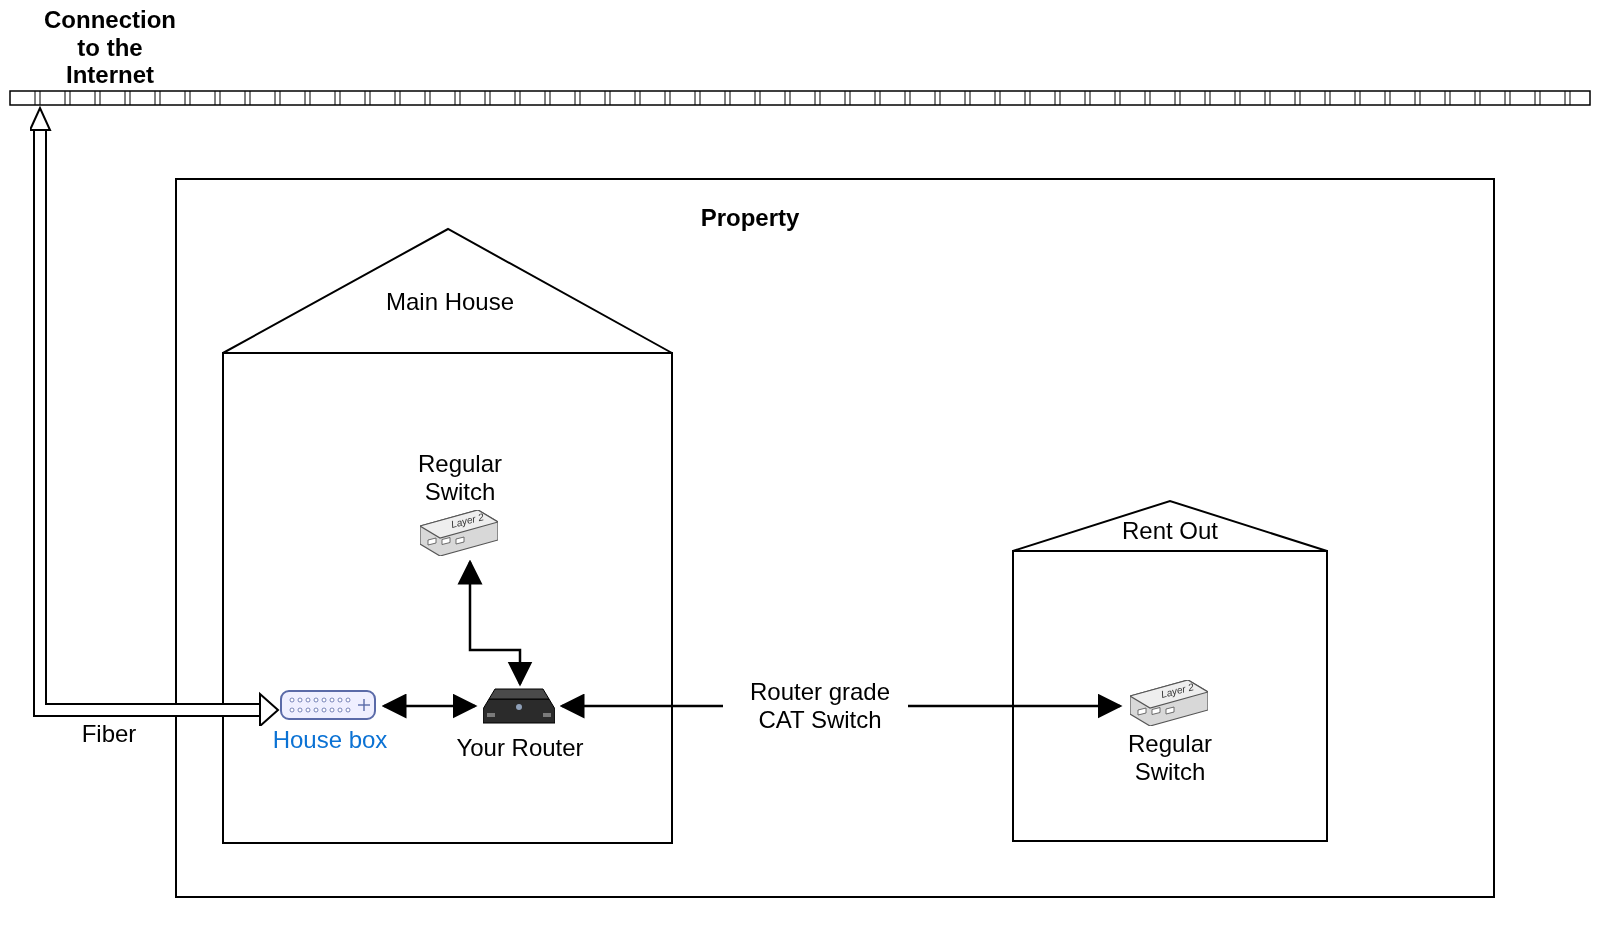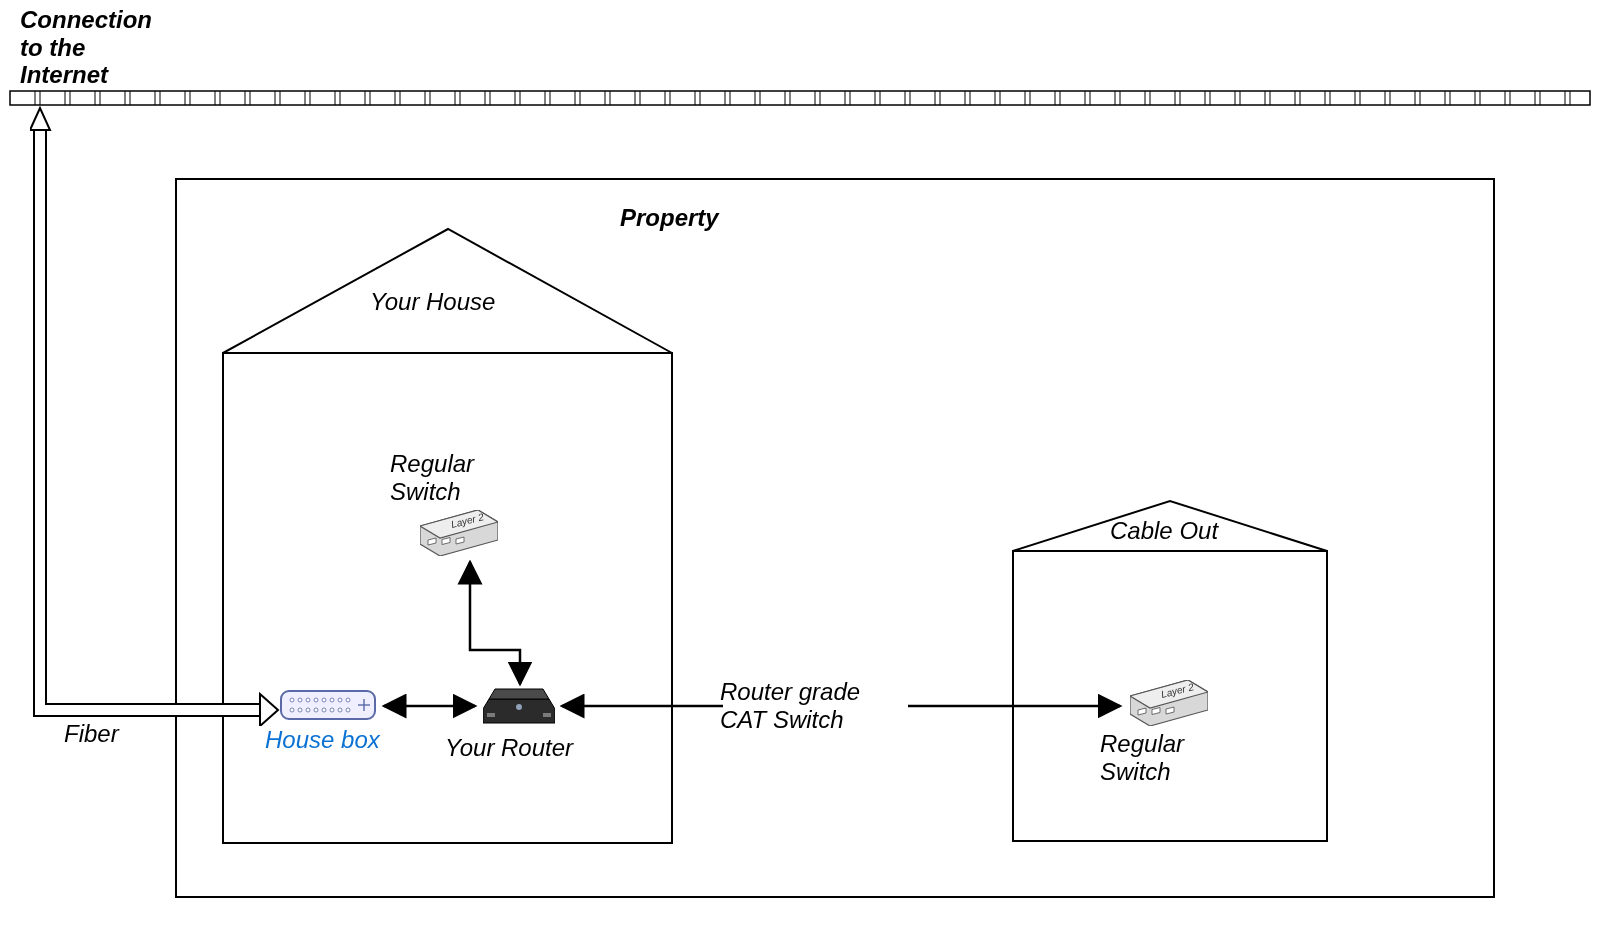--- a/index.html
+++ b/index.html
@@ -1,19 +1,19 @@
 <!DOCTYPE html>
 <html><head>
 <meta charset="utf-8">
 <style>
   html,body{margin:0;padding:0;background:#fff;font-family:Helvetica,Arial,sans-serif;}
   #stage{position:relative;width:1601px;height:951px;background:#fff;}
   .abs{position:absolute;}
   .bold{font-weight:700;}
-  .center{text-align:left;font-style:italic;}
+  .center{text-align:center;}
   .lbl{font-size:24px;color:#000;line-height:1.15;}
   .blue{color:#0b72d4;}
   .box{border:2px solid #000;box-sizing:border-box;}
 </style>
 </head>
 <body>
 
 <div id="stage">
 
   <div class="abs bold center" style="left:20px;top:6px;width:180px;font-size:24px;line-height:1.15;">
@@ -139,27 +139,27 @@
     </g>
   </svg>
 
   <div class="abs box" style="left:175px;top:178px;width:1320px;height:720px;"></div>
   <div class="abs bold center lbl" style="left:620px;top:204px;width:260px;">Property</div>
 
   <svg class="abs" style="left:220px;top:226px;" width="455" height="620">
     <polyline points="3,127 228,3 452,127" fill="none" stroke="#000" stroke-width="2"></polyline>
     <rect x="3" y="127" width="449" height="490" fill="none" stroke="#000" stroke-width="2"></rect>
   </svg>
-  <div class="abs center lbl" style="left:370px;top:288px;width:160px;">Your House</div>
+  <div class="abs center lbl" style="left:370px;top:288px;width:160px;">Main House</div>
 
   <svg class="abs" style="left:1010px;top:498px;" width="320" height="345">
     <polyline points="3,53 160,3 317,53" fill="none" stroke="#000" stroke-width="2"></polyline>
     <rect x="3" y="53" width="314" height="290" fill="none" stroke="#000" stroke-width="2"></rect>
   </svg>
-  <div class="abs center lbl" style="left:1110px;top:517px;width:120px;">Cable Out</div>
+  <div class="abs center lbl" style="left:1110px;top:517px;width:120px;">Rent Out</div>
 
   <svg class="abs" style="left:30px;top:106px;" width="250" height="620">
     <defs></defs>
 
     <path d="M 16 24 L 16 598 L 230 598 L 230 610 L 4 610 L 4 24 Z" fill="#fff" stroke="#000" stroke-width="2"></path>
 
     <polygon points="10,24 0,24 10,2 20,24 10,24" fill="#fff" stroke="#000" stroke-width="2"></polygon>
 
     <polygon points="230,598 230,588 248,604 230,620 230,610 230,598" fill="#fff" stroke="#000" stroke-width="2"></polygon>
   </svg>

